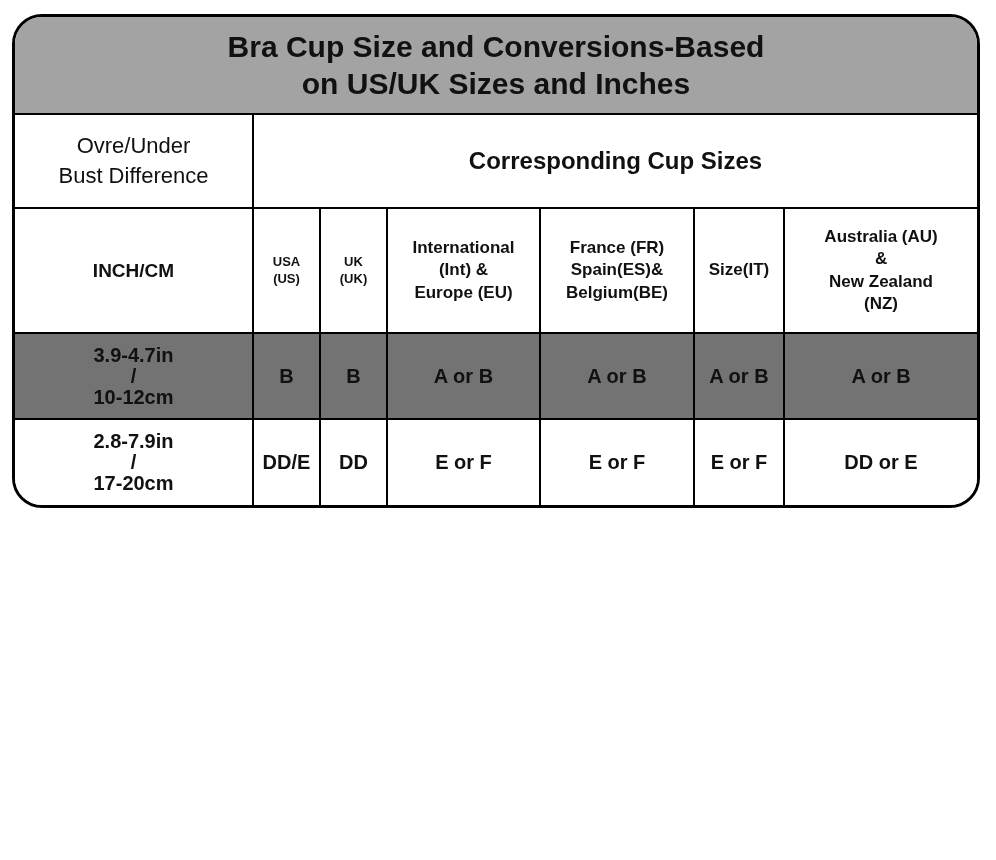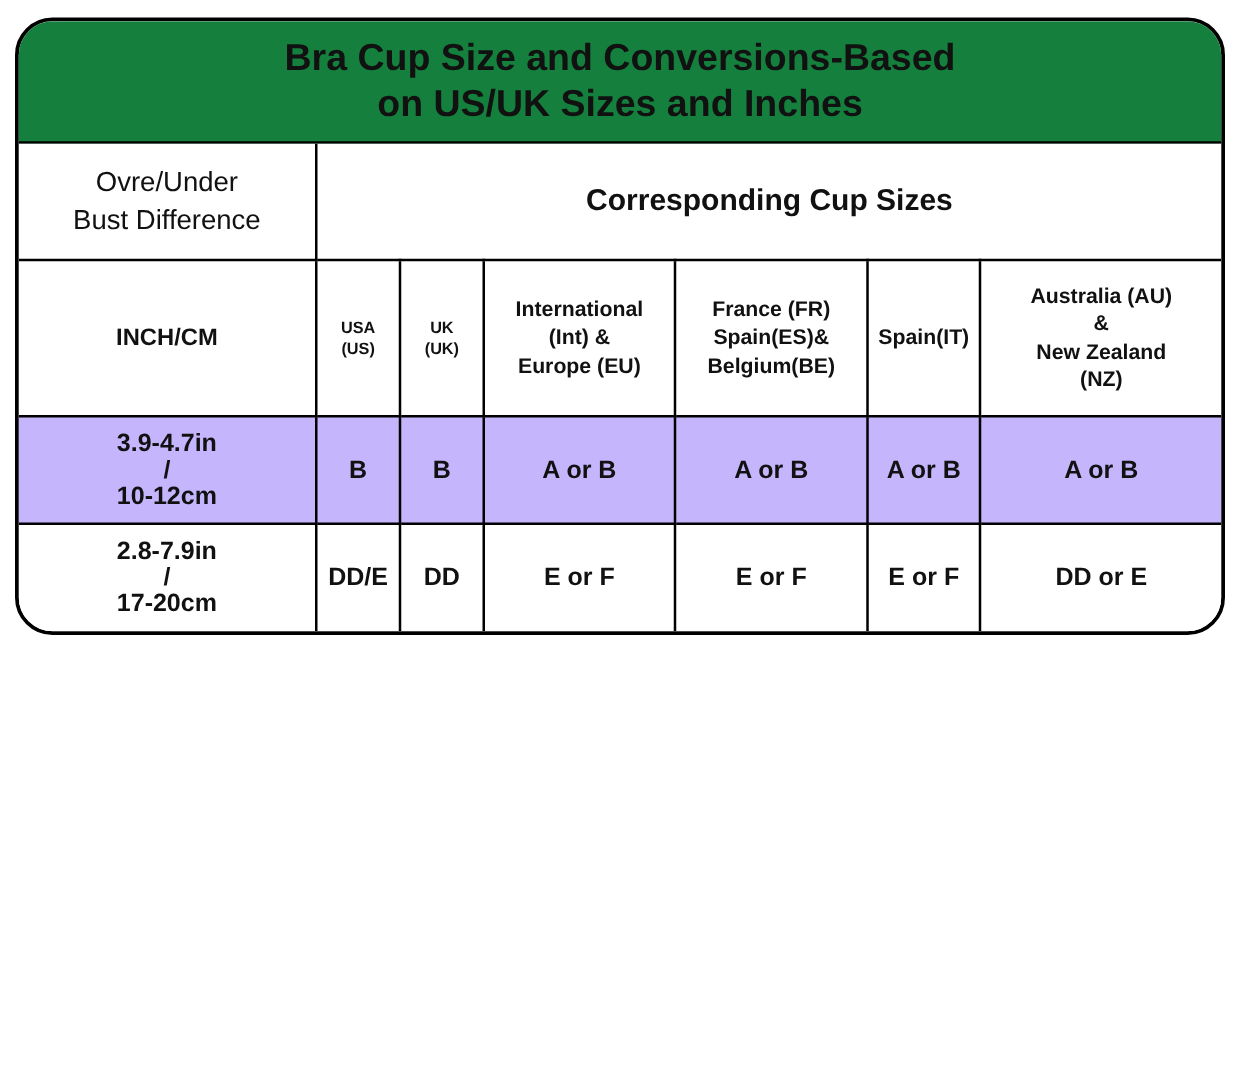--- a/index.html
+++ b/index.html
@@ -16,21 +16,21 @@
     left: 12px;
     top: 14px;
     width: 968px;
     box-sizing: border-box;
     border: 3px solid #000000;
     border-radius: 30px;
     overflow: hidden;
     background: #ffffff;
   }
   .title-bar {
-    background: #15803d;
+    background: #a3a3a3;
     border-bottom: 2px solid #000000;
     height: 96px;
     display: flex;
     align-items: center;
     justify-content: center;
     text-align: center;
     font-size: 30px;
     font-weight: bold;
     line-height: 1.25;
     white-space: pre-line;
@@ -85,21 +85,21 @@
     font-size: 20px;
     font-weight: bold;
     line-height: 1.05;
     white-space: pre-line;
   }
   .val-cell {
     font-size: 20px;
     font-weight: bold;
     white-space: pre-line;
   }
-  tr.alt td { background: #c4b5fd; }
+  tr.alt td { background: #737373; }
 </style>
 </head>
 <body>
 
 <div class="sheet">
 
   <div class="title-bar">Bra Cup Size and Conversions-Based
 on US/UK Sizes and Inches</div>
 
   <table class="conv">
@@ -125,21 +125,21 @@
       <td class="col-h">USA
 (US)</td>
       <td class="col-h">UK
 (UK)</td>
       <td class="col-h small">International
 (Int) &amp;
 Europe (EU)</td>
       <td class="col-h small">France (FR)
 Spain(ES)&amp;
 Belgium(BE)</td>
-      <td class="col-h small">Spain(IT)</td>
+      <td class="col-h small">Size(IT)</td>
       <td class="col-h small">Australia (AU)
 &amp;
 New Zealand
 (NZ)</td>
     </tr>
 
 
     <tr class="drow alt">
       <td class="range-cell">3.9-4.7in
 /

